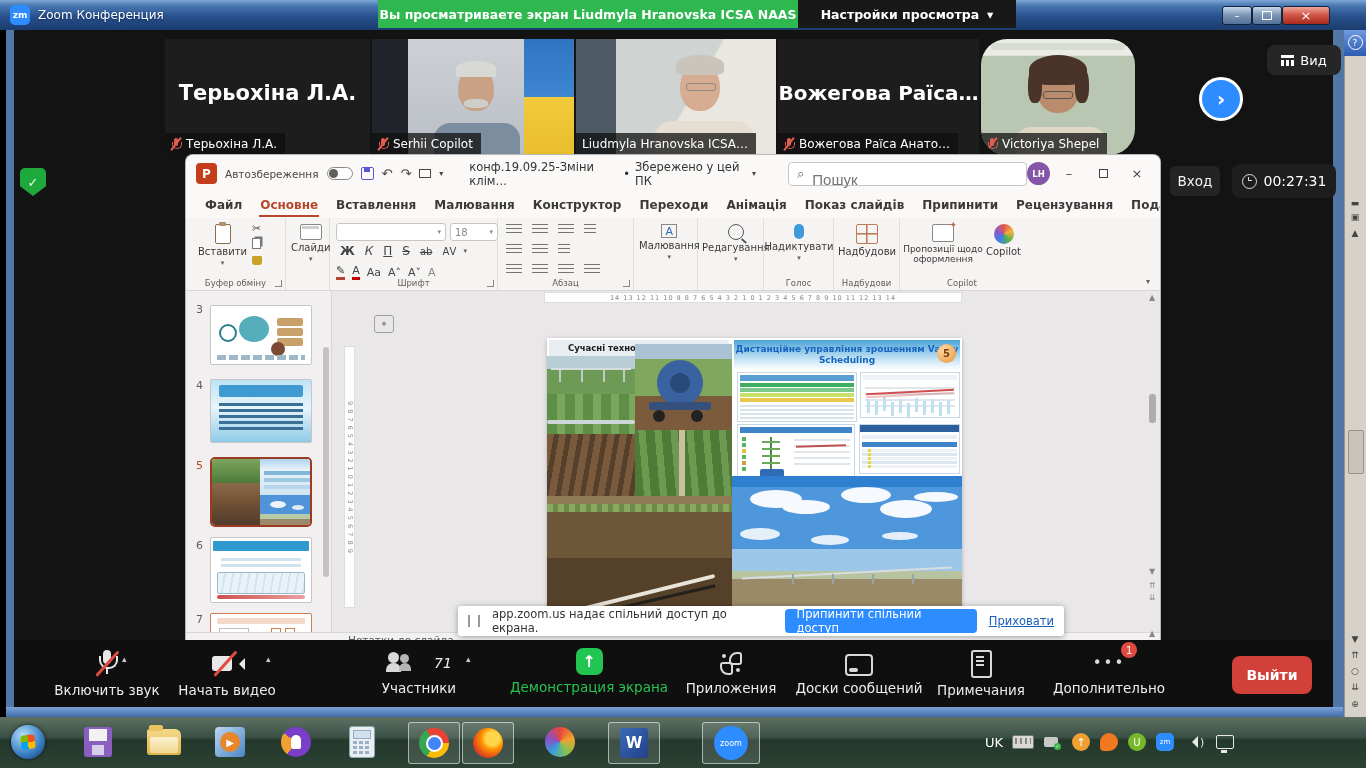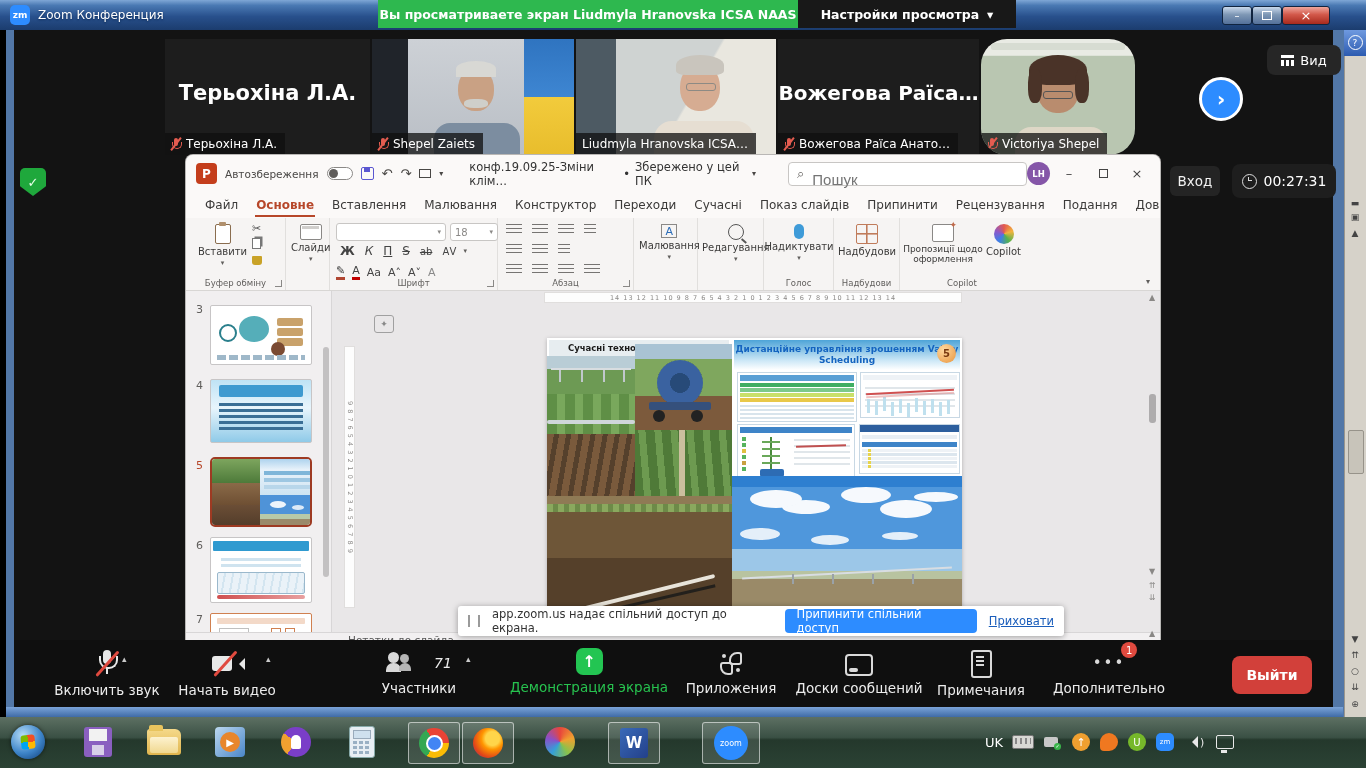--- a/index.html
+++ b/index.html
@@ -82,21 +82,21 @@
   .searchbox{width:262px;height:24px;border:1px solid #c8c6c4;border-radius:4px;background:#fff;
     display:flex;align-items:center;gap:6px;padding:0 8px;}
   .searchbox input{border:none;outline:none;font-size:15px;color:#605e5c;width:200px;background:transparent;
     font-family:Liberation Sans, sans-serif;margin-top:12px;}
   .avatar{width:23px;height:23px;border-radius:50%;background:#8556a8;color:#fff;font-size:8.5px;font-weight:bold;
     display:flex;align-items:center;justify-content:center;}
   .pptwin{color:#444;font-size:13px;width:30px;text-align:center;}
   .restorebox{width:9px;height:9px;border:1.2px solid #444;display:inline-block;}
   
   .menubar{position:absolute;left:0;top:37px;width:100%;height:26px;background:#fbf9f8;display:flex;align-items:center;padding-left:10px;}
-  .mtab{font-size:12px;color:#3b3a39;padding:4px 9px;position:relative;cursor:pointer;white-space:nowrap;}
+  .mtab{font-size:12px;color:#3b3a39;padding:4px 9px;position:relative;cursor:pointer;white-space:nowrap;font-weight:bold;}
   .mtab.active{font-weight:bold;color:#b7472a;}
   .mtab.active:after{content:"";position:absolute;left:8px;right:8px;bottom:-1px;height:2.5px;background:#b7472a;}
   
   .ribbon{position:absolute;left:0;top:63px;width:100%;height:73px;background:#f6f4f3;border-bottom:1px solid #d8d6d4;}
   .rgroup{position:absolute;top:0;height:72px;border-right:1px solid #e1dfdd;}
   .glabel{position:absolute;bottom:2px;left:0;right:0;text-align:center;font-size:8.5px;color:#605e5c;}
   .launcher{position:absolute;bottom:3px;right:3px;width:7px;height:7px;border-right:1.2px solid #8a8886;border-bottom:1.2px solid #8a8886;}
   .bigbtn{display:flex;flex-direction:column;align-items:center;font-size:10px;color:#3b3a39;gap:2px;}
   .clip{width:16px;height:20px;border:1.5px solid #8a6d4f;border-radius:2px;background:#fff;position:relative;}
   .clip i{position:absolute;left:3px;top:-3px;width:7px;height:4px;background:#b0906d;border-radius:1px;}
@@ -254,21 +254,21 @@
       <div class="head" style="left:86px;top:28px;width:36px;height:44px;background:#c9a184;"></div>
       <div class="abs" style="left:84px;top:22px;width:40px;height:16px;border-radius:50% 50% 0 0;background:#d8d8d4;"></div>
       <div class="abs" style="left:92px;top:60px;width:24px;height:9px;border-radius:40%;background:#cfcfca;"></div>
     </div>
     <div class="namebar">
       <div class="mmic">
           <i></i>
           <u></u>
           <s></s>
         </div>
-      <span class="ell">Shepel Zaiets</span>
+      <span class="ell">Serhii Copilot</span>
     </div>
   </div>
 
   <div class="abs tile" style="left:576px;width:200px;outline:2.5px solid #b5c937;outline-offset:-2.5px;">
     <div class="scene" style="background:linear-gradient(120deg,#cfd3d2 55%,#e9e7df 56%);">
       <div class="abs" style="left:0;top:0;width:40px;height:100%;background:#4d5a63;"></div>
       <div class="abs" style="left:78px;bottom:-6px;width:100px;height:40px;border-radius:18px 18px 0 0;background:#e6ded2;"></div>
       <div class="head" style="left:104px;top:24px;width:40px;height:48px;background:#d6ac92;"></div>
       <div class="abs" style="left:100px;top:16px;width:48px;height:20px;border-radius:50% 50% 20% 20%;background:#c9c5bd;"></div>
       <div class="abs" style="left:110px;top:44px;width:28px;height:6px;border:1.5px solid #8d8a84;border-radius:3px;background:transparent;"></div>
@@ -361,21 +361,21 @@
       </div>
     </div>
 
     <div class="menubar">
       <span class="mtab">Файл</span>
       <span class="mtab active">Основне</span>
       <span class="mtab">Вставлення</span>
       <span class="mtab">Малювання</span>
       <span class="mtab">Конструктор</span>
       <span class="mtab">Переходи</span>
-      <span class="mtab">Сучасні</span>
+      <span class="mtab">Анімація</span>
       <span class="mtab">Показ слайдів</span>
       <span class="mtab">Припинити</span>
       <span class="mtab">Рецензування</span>
       <span class="mtab">Подання</span>
       <span class="mtab">Довідка</span>
 
     </div>
 
     <div class="ribbon">
 

